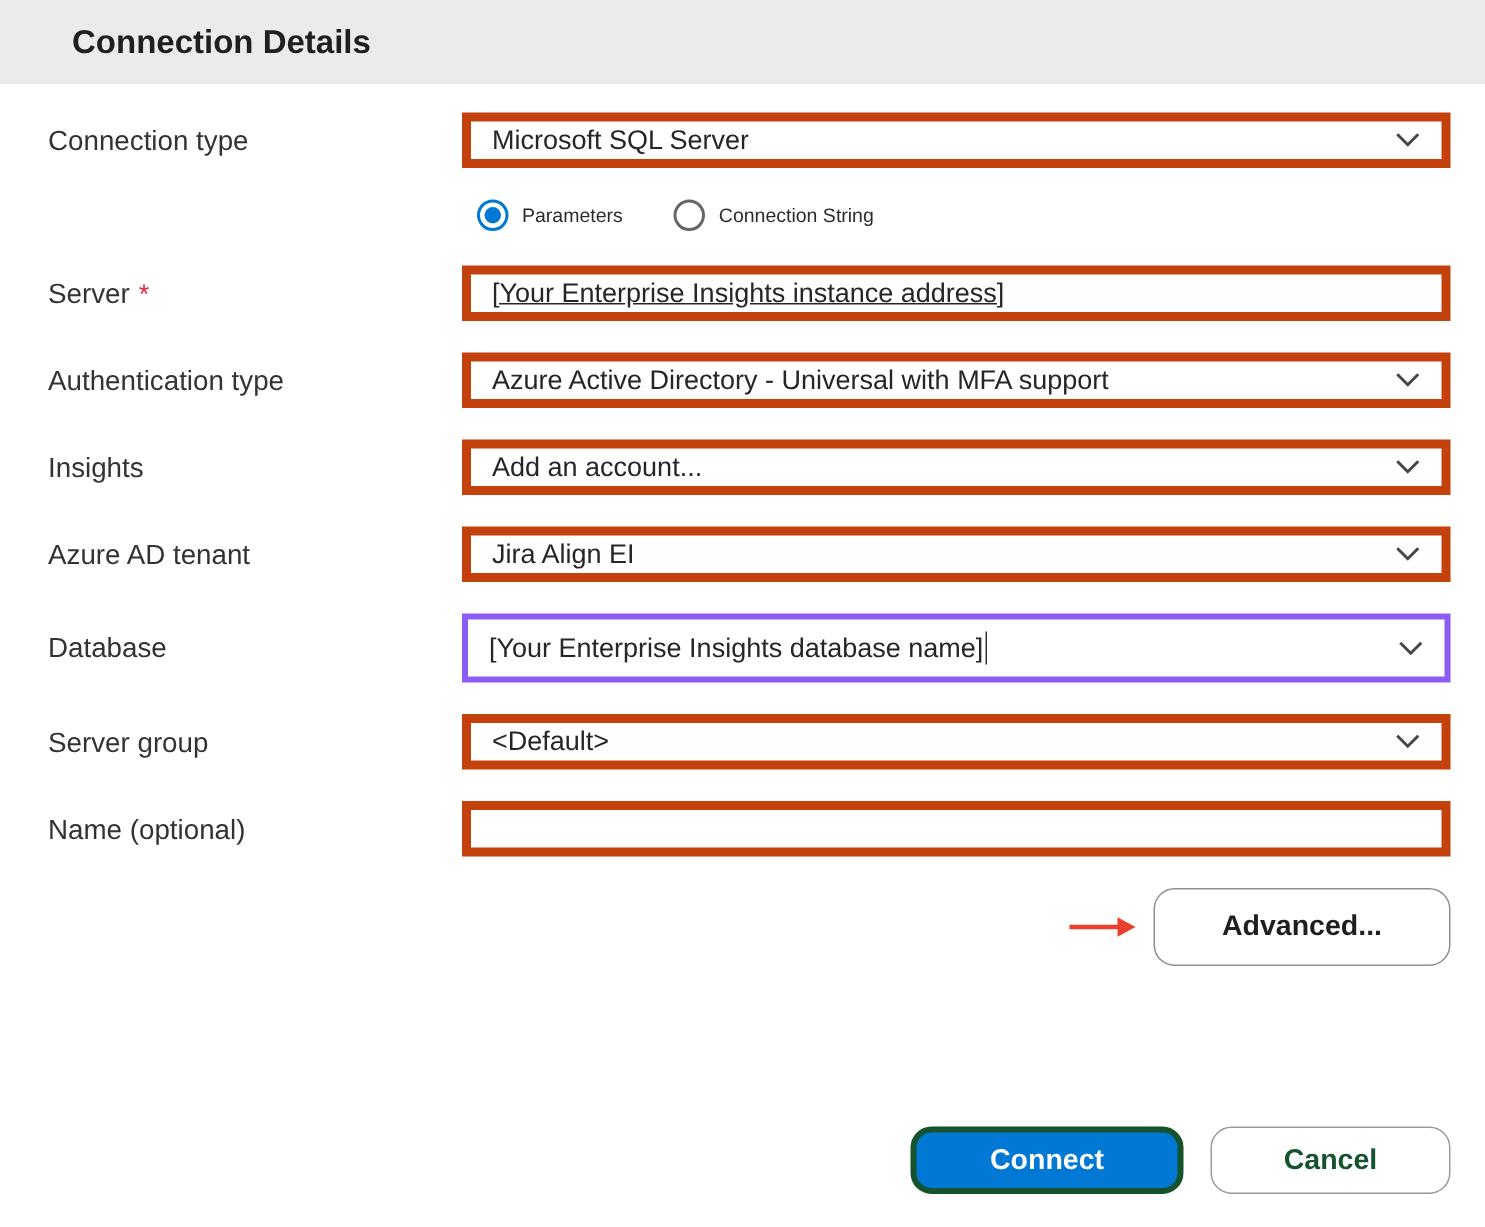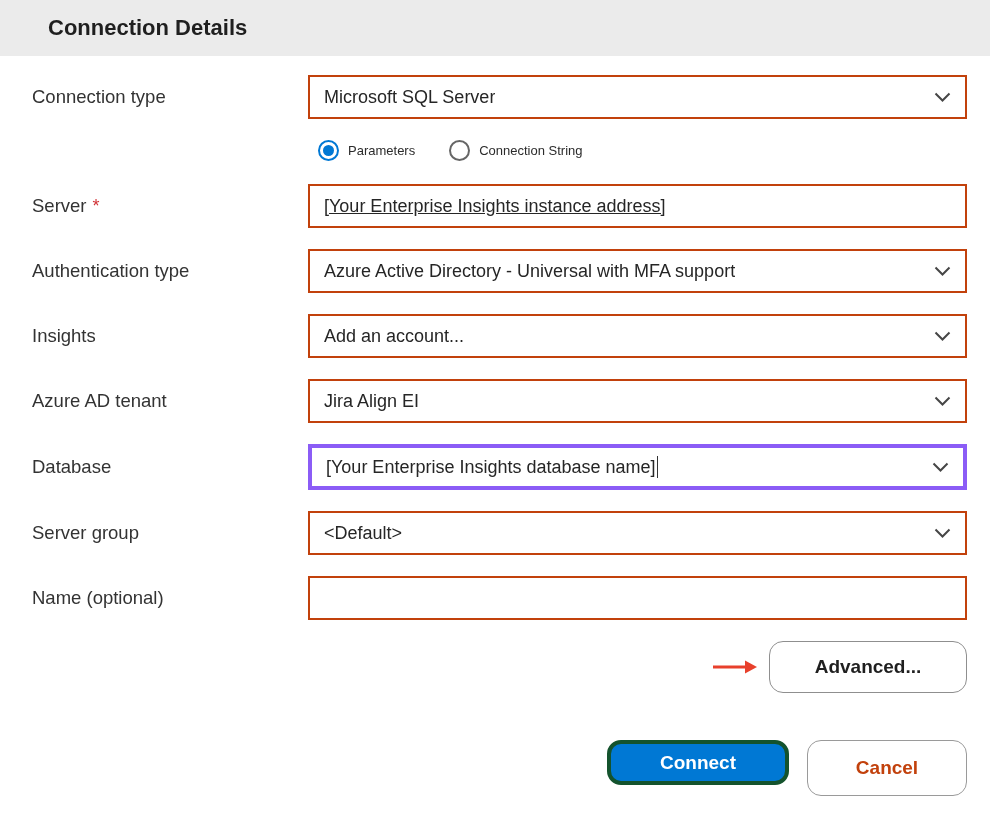--- a/index.html
+++ b/index.html
@@ -37,22 +37,22 @@
     font-size: 18.5px;
     color: #333333;
   }
   .required {
     color: #d13438;
     margin-left: 6px;
     font-size: 18px;
   }
   .row-field { flex: 1; min-width: 0; }
   .control {
-    height: 44px;
-    border: 2px solid #c2410c;
+    height: 37px;
+    border: 6px solid #c2410c;
     background: #ffffff;
     display: flex;
     align-items: center;
     padding: 0 14px;
     font-size: 18px;
     color: #262626;
     width: 100%;
   }
   .dropdown { justify-content: space-between; cursor: pointer; }
   .dropdown .value { white-space: nowrap; overflow: hidden; text-overflow: ellipsis; }
@@ -142,24 +142,24 @@
   }
   .btn-connect {
     height: 45px;
     min-width: 182px;
     border: 4px solid #14532d;
     background: #0078d4;
     color: #ffffff;
     padding: 0 30px;
   }
   .btn-cancel {
-    height: 56px;
+    height: 45px;
     min-width: 160px;
     border: 1px solid #9a9a9a;
-    color: #c2410c;
+    color: #14532d;
     padding: 0 42px;
   }
 </style>
 </head>
 <body>
 
 <div class="header">
   <div class="title">Connection Details</div>
 </div>
 

